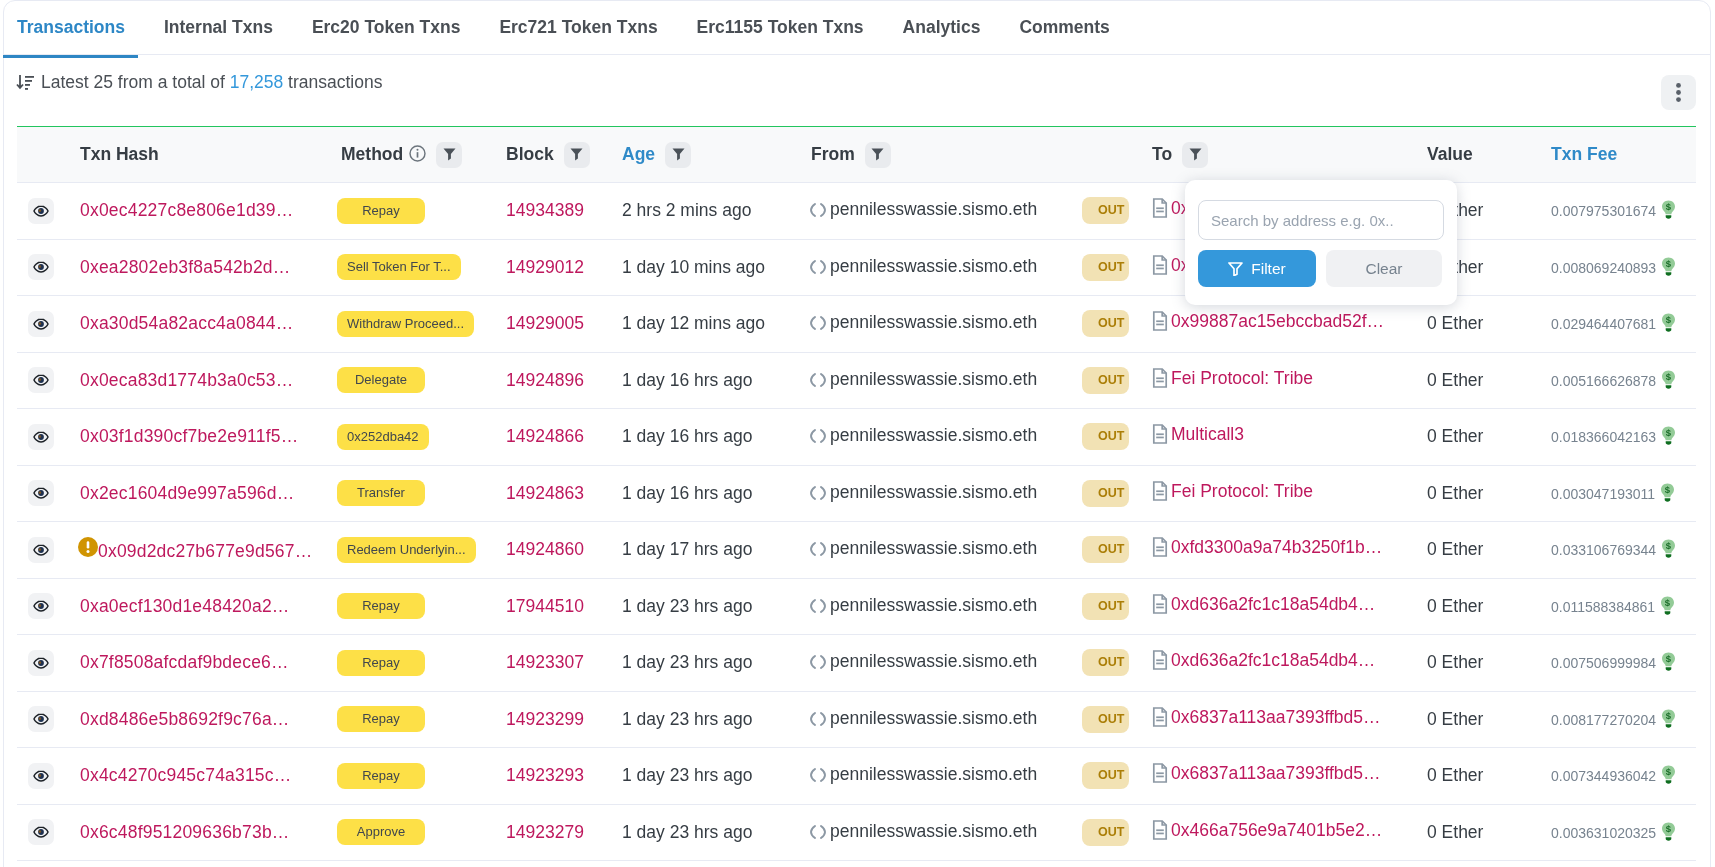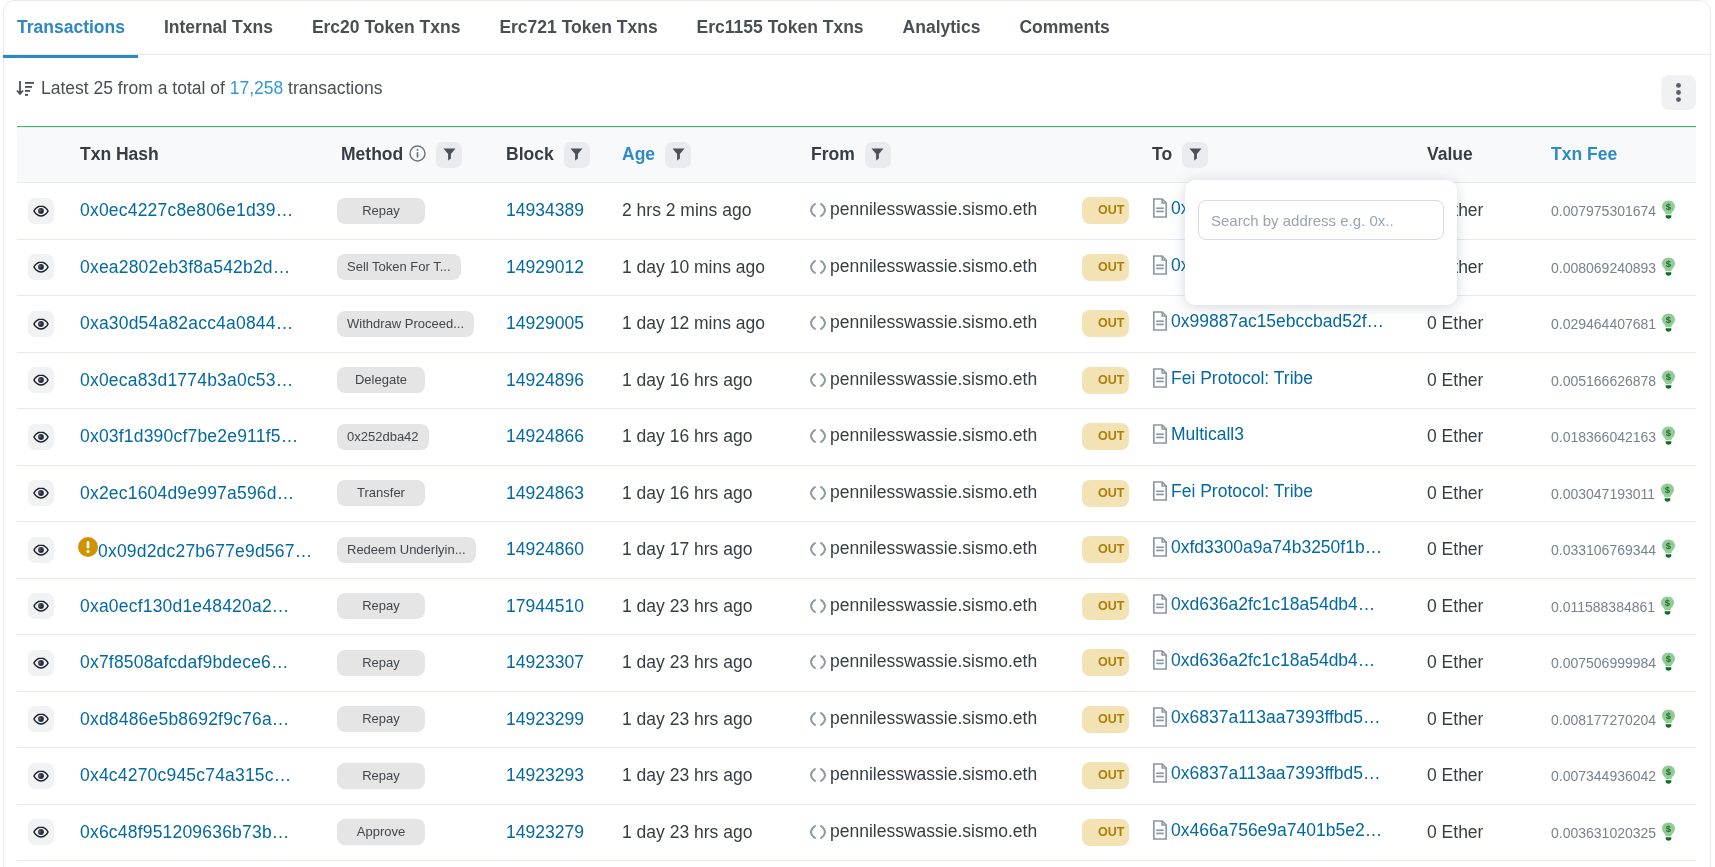--- a/index.html
+++ b/index.html
@@ -8,38 +8,38 @@
 #card { position:absolute; left:3px; top:0; width:1708px; height:900px; border:1px solid #e7eaf3; border-radius:12px; background:#fff; }
 
 
 #tabs { position:absolute; left:4px; top:0; width:1706px; height:55px; border-bottom:1px solid #e7eaf3; }
 #tabs ul { list-style:none; display:flex; height:55px; }
 #tabs li { position:relative; height:55px; display:flex; align-items:center; padding:0 13px; margin-right:13px; font-size:17.5px; font-weight:bold; color:#4a4f55; white-space:nowrap; }
 #tabs li.active { color:#2d87c6; }
 #tabunder { position:absolute; left:-1px; top:55px; width:135px; height:3px; background:#2e86c4; }
 
 
-#sumline { position:absolute; left:16px; top:78px; display:flex; align-items:center; font-size:17.5px; color:#4a4f55; }
+#sumline { position:absolute; left:16px; top:72px; display:flex; align-items:center; font-size:17.5px; color:#4a4f55; }
 #sumline .blue { color:#3498db; }
 #dots { position:absolute; left:1661px; top:75px; width:35px; height:35px; background:#eff1f3; border-radius:8px; display:flex; align-items:center; justify-content:center; }
 
 
 #tblwrap { position:absolute; left:17px; top:126px; width:1679px; }
 table { width:1679px; border-collapse:collapse; table-layout:fixed; }
 th { height:56px; background:#f8f9fa; border-top:1px solid #22c55e; border-bottom:1px solid #e7eaf3; font-size:17.5px; font-weight:bold; color:#363d44; text-align:left; vertical-align:middle; }
 td { height:56.5px; border-bottom:1px solid #e7eaf3; font-size:17.5px; color:#363d44; vertical-align:middle; white-space:nowrap; overflow:visible; }
 .c1 { width:63px; } .c2 { width:260px; } .c3 { width:166px; } .c4 { width:116px; }
 .c5 { width:188px; } .c6 { width:272px; } .c7 { width:70px; } .c8 { width:275px; }
 .c9 { width:124px; } .c10 { width:145px; }
 th.c3 { padding-left:1px; }
 th.c6 { padding-left:1px; }
-.lnk { color:#0369a1; text-decoration:none; }
+.lnk { color:#be185d; text-decoration:none; }
 .hash { letter-spacing:0.2px; }
 .eyebtn { display:inline-flex; margin-left:11px; width:26px; height:26px; background:#f1f2f4; border-radius:7px; align-items:center; justify-content:center; }
-.mbadge { display:inline-block; min-width:88px; margin-left:-3px; padding:5px 10px 6px; background:#e5e5e5; border-radius:8px; font-size:13px; color:#41474d; text-align:center; }
+.mbadge { display:inline-block; min-width:88px; margin-left:-3px; padding:5px 10px 6px; background:#fde047; border-radius:8px; font-size:13px; color:#41474d; text-align:center; }
 .codeic { display:inline-block; vertical-align:-2px; margin-left:-1px; margin-right:3px; }
 .outb { display:inline-block; width:47px; padding:6px 16px 7px; background:#f2e2b4; border-radius:8px; font-size:12.5px; font-weight:bold; color:#ab7e07; text-align:center; }
 .docic { display:inline-block; vertical-align:-4px; margin-right:3px; }
 .fee { font-size:14px; color:#77838f; margin-right:5px; }
 td.c10 svg { vertical-align:-4px; }
 
 
 .hfilter { display:inline-flex; width:26px; height:26px; background:#e9ebee; border-radius:7px; align-items:center; justify-content:center; vertical-align:middle; margin-left:10px; }
 .hinfo { display:inline-block; vertical-align:-3px; margin-left:6px; }
 .blueh { color:#2f8ac8; }
@@ -488,14 +488,20 @@
                 <path d="M7.5 0.5 C3.6 0.5 1 3.3 1 6.6 C1 8.8 2.2 10.4 3.3 11.6 C4.1 12.5 4.6 13.2 4.7 14.2 h5.6 C10.4 13.2 10.9 12.5 11.7 11.6 C12.8 10.4 14 8.8 14 6.6 C14 3.3 11.4 0.5 7.5 0.5 Z" fill="#93cb97"></path>
                 <text x="7.5" y="9.6" text-anchor="middle" font-family="Liberation Sans" font-size="9.5" font-weight="bold" fill="#1d6f2b">$</text>
                 <path d="M4.7 15.2 h5.6 v1.6 c0 1-1 1.9-2.8 1.9 s-2.8-0.9-2.8-1.9 z" fill="#0f6e20"></path>
               </svg></td>
 </tr>
       </tbody>
     </table>
   </div>
   <div id="pop">
     <input placeholder="Search by address e.g. 0x.." style="">
+    <div class="btnrow">
+      <div class="btnfilter"><svg width="15" height="14" viewBox="0 0 15 14">
+            <path d="M1 1 h13 l-5 5.8 v5.4 l-3 1.4 v-6.8 z" fill="none" stroke="#fff" stroke-width="1.7" stroke-linejoin="round"></path>
+          </svg>Filter</div>
+      <div class="btnclear">Clear</div>
+    </div>
   </div>
 </div>
 
 </body></html>

